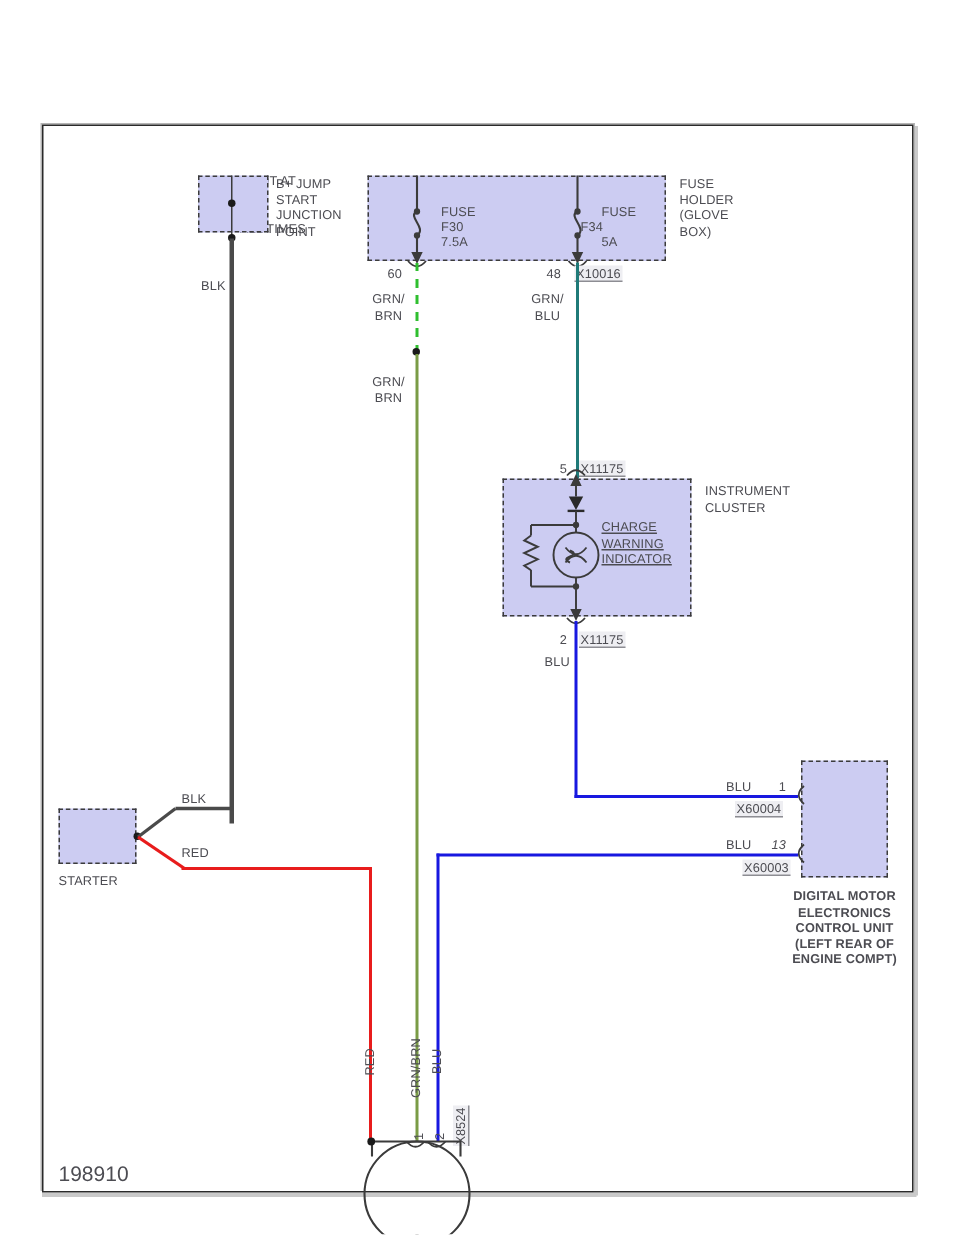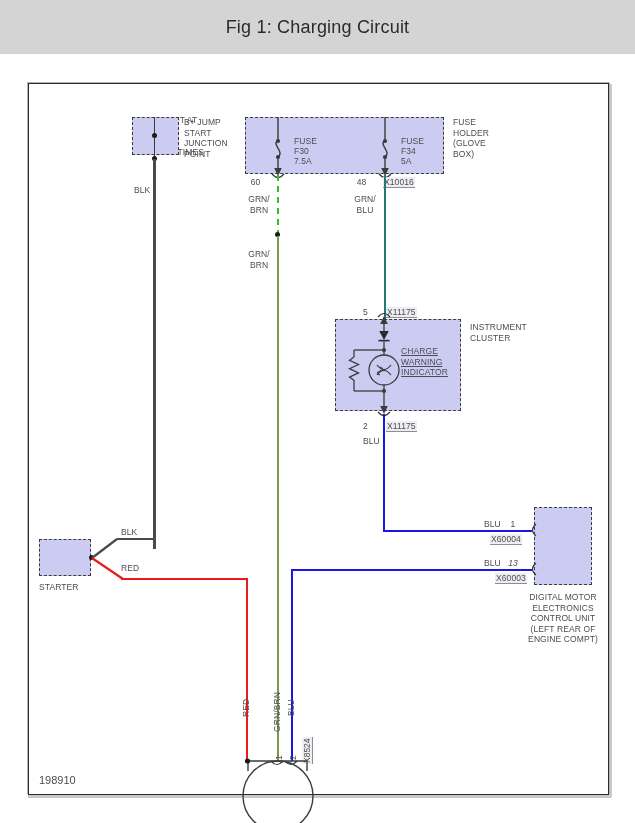--- a/index.html
+++ b/index.html
@@ -51,21 +51,21 @@
   
   .lbl {
     position: absolute;
     font-size: 8.5px;
     color: #4c4c52;
     line-height: 10.5px;
     white-space: pre;
     letter-spacing: 0.1px;
   }
   .lbl.c { text-align: center; }
-  .lbl.r { text-align: center; }
+  .lbl.r { text-align: right; }
   .vlbl {
     position: absolute;
     font-size: 8.5px;
     color: #4c4c52;
     white-space: nowrap;
     transform-origin: 0 0;
     transform: rotate(-90deg);
     letter-spacing: 0.1px;
   }
   .conn {
@@ -117,23 +117,20 @@
     background: #1a1a1a;
   }
   .thinline { position: absolute; background: #3b3b3b; }
   svg { display: block; overflow: visible; }
 </style>
 </head>
 <body>
 
 <div id="page">
 
-  <div id="titlebar">
-    <div class="title">Fig 1: Charging Circuit</div>
-  </div>
 
   <div id="frameright"></div>
   <div id="framebottom"></div>
   <div id="frame">
 
     <div class="lbl c" style="left:108px; top:10px; width:90px;">
       <div>HOT AT</div>
       <div>ALL TIMES</div>
     </div>
     <div class="lbl c" style="left:217px; top:10px; width:90px;">
@@ -180,21 +177,21 @@
     <svg style="position:absolute; left:343px; top:29px;" width="26" height="66">
       <line x1="13" y1="4" x2="13" y2="28" stroke="#3b3b3b" stroke-width="1.4"></line>
       <path d="M13,28 C6,31 20,39 13,44" stroke="#3b3b3b" stroke-width="1.4" fill="none"></path>
       <circle cx="13" cy="28" r="2.1" fill="#3b3b3b"></circle>
       <circle cx="13" cy="44" r="2.1" fill="#3b3b3b"></circle>
       <line x1="13" y1="44" x2="13" y2="58" stroke="#3b3b3b" stroke-width="1.4"></line>
       <polygon points="13,63 9.2,55 16.8,55" fill="#3b3b3b"></polygon>
       <path d="M7,61 q6,7 12,0" stroke="#3b3b3b" stroke-width="1.2" fill="none"></path>
     </svg>
     <div class="lbl" style="left:372px; top:52px;">FUSE</div>
-    <div class="lbl" style="left:372px; top:62px;text-align:center;">F34</div>
+    <div class="lbl" style="left:358px; top:62px;text-align:center;">F34</div>
     <div class="lbl" style="left:372px; top:72px;">5A</div>
     <div class="lbl r" style="left:320px; top:93px; width:25px;">48</div>
     <div class="conn" style="left:354px; top:93px;">X10016</div>
 
     <div class="wire wv dash-grn" style="left:248px; top:91px; height:59px;"></div>
     <div class="lbl c" style="left:216px; top:110px; width:28px;"><span style="white-space: pre;">GRN/
 BRN</span></div>
     <div class="dot" style="left:245.6px; top:148px;"></div>
 
     <div class="wire wv grnbrn" style="left:248px; top:152px; height:525px;"></div>
@@ -263,21 +260,21 @@
     <div class="lbl" style="left:92px; top:443px;">BLK</div>
 
     <svg style="position:absolute; left:58px; top:468px;" width="80" height="38">
       <line x1="5" y1="6" x2="36" y2="27" stroke="#e81c1c" stroke-width="2.2"></line>
     </svg>
     <div class="lbl" style="left:92px; top:479px;">RED</div>
     <div class="wire wh red" style="left:92px; top:493.8px; width:127px;"></div>
     <div class="wire wv red" style="left:217px; top:493.8px; height:184px;"></div>
 
     <div class="dbox" style="left:505px; top:423px; width:58px; height:78px;"></div>
-    <div class="lbl c" style="left:463px; top:508px; width:142px;"><span style="white-space: pre;">DIGITAL MOTOR
+    <div class="lbl c" style="left:463px; top:508px; width:142px;font-weight:bold;"><span style="white-space: pre;">DIGITAL MOTOR
 ELECTRONICS
 CONTROL UNIT
 (LEFT REAR OF
 ENGINE COMPT)</span></div>
 
     <svg style="position:absolute; left:497px; top:438px;" width="14" height="18">
       <path d="M10,2 q-7,6 0,12" stroke="#3b3b3b" stroke-width="1.2" fill="none"></path>
     </svg>
     <div class="lbl" style="left:455px; top:435px;">BLU</div>
     <div class="lbl r" style="left:473px; top:435px; width:22px;">1</div>
@@ -312,16 +309,16 @@
 
       <circle cx="51" cy="50" r="35" stroke="#3b3b3b" stroke-width="1.4" fill="none"></circle>
 
       <circle cx="51" cy="80" r="3.1" fill="#1a1a1a"></circle>
       <line x1="51" y1="80" x2="51" y2="84" stroke="#3b3b3b" stroke-width="1.4"></line>
       <line x1="41" y1="85" x2="61" y2="85" stroke="#3b3b3b" stroke-width="1.6"></line>
       <line x1="44" y1="88.5" x2="58" y2="88.5" stroke="#3b3b3b" stroke-width="1.5"></line>
       <line x1="47" y1="92" x2="55" y2="92" stroke="#3b3b3b" stroke-width="1.4"></line>
     </svg>
 
-    <div style="position:absolute; left:10px; top:690px; font-size:11px; color:#4c4c52;">198910</div>
+    <div style="position:absolute; left:10px; top:690px; font-size:14px; color:#4c4c52;">198910</div>
 
   </div>
 </div>
 
 </body></html>

